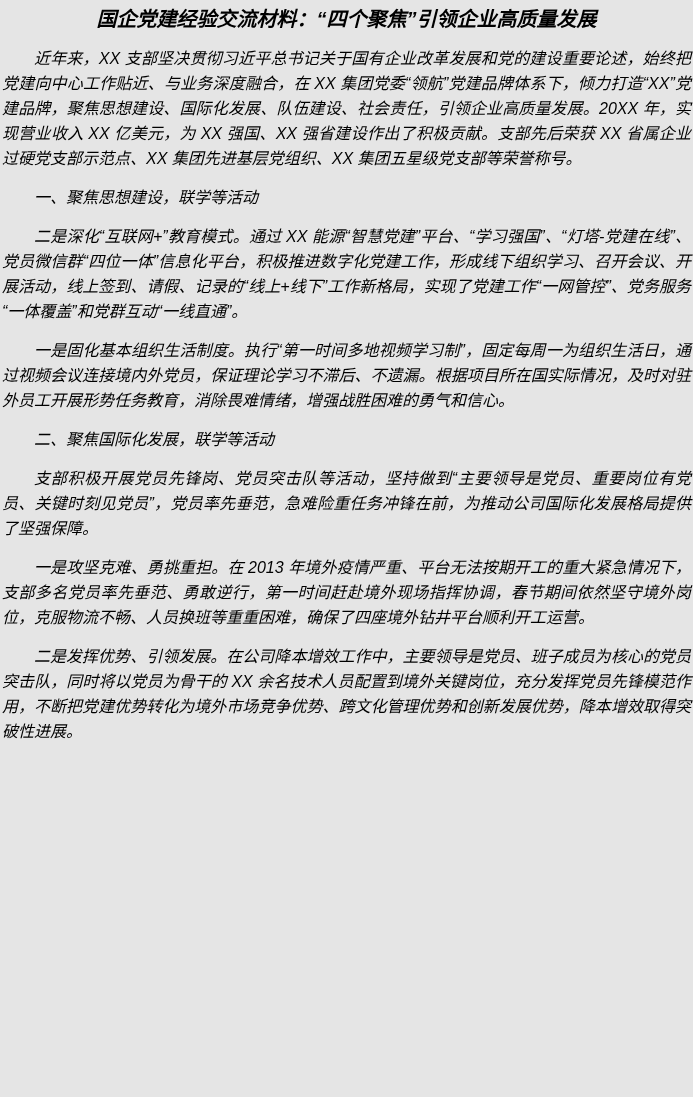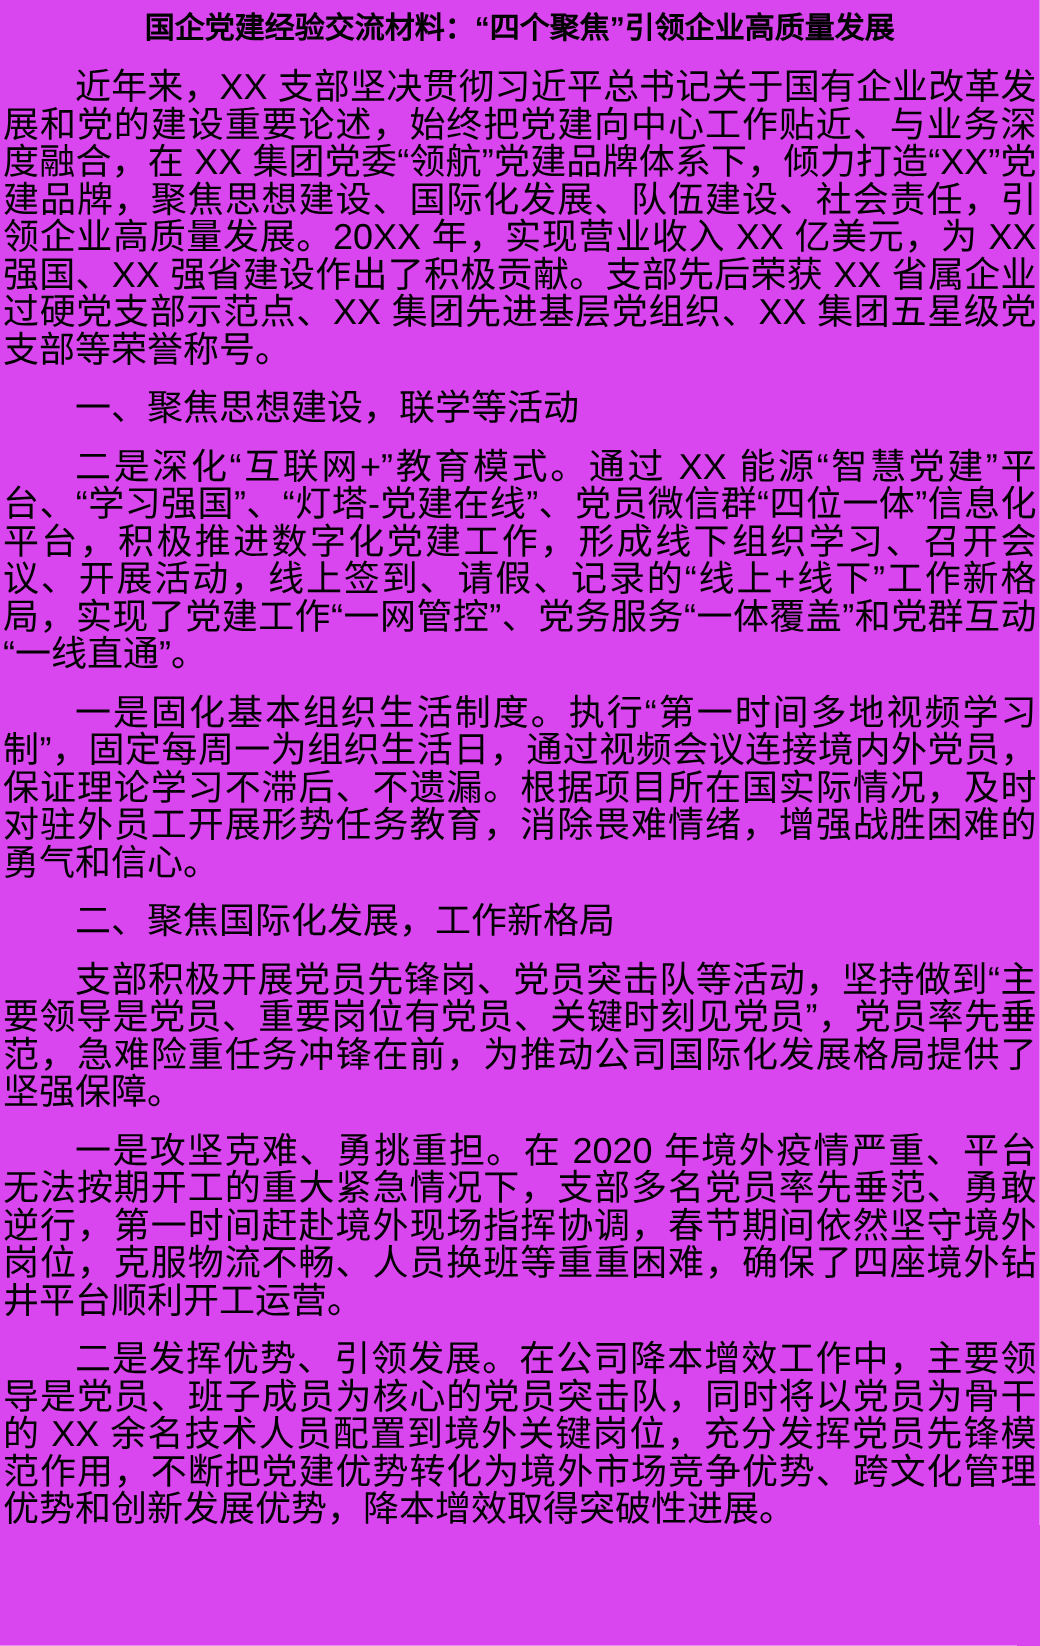--- a/index.html
+++ b/index.html
@@ -10,33 +10,34 @@
   body {
     width: 693px;
     color: #000000;
     font-family: "Liberation Sans", sans-serif;
   }
   .doc {
     box-sizing: border-box;
     width: 693px;
     min-height: 1097px;
     padding: 7px 2px 10px 2px;
-    background: #d946ef;
+    background: #e5e5e5;
+    font-style: italic;
   }
   .title {
     margin: 0;
     font-size: 20px;
     line-height: 25px;
     font-weight: bold;
     text-align: center;
     letter-spacing: 0;
   }
   .para, .heading {
     margin: 14px 0 0 0;
-    font-size: 24px;
+    font-size: 16px;
     line-height: 25px;
     font-weight: normal;
     text-align: justify;
     text-justify: inter-ideograph;
     text-indent: 2em;
     word-break: break-all;
   }
 </style>
 </head>
 <body>
@@ -47,20 +48,20 @@
   <p class="para">近年来，XX 支部坚决贯彻习近平总书记关于国有企业改革发展和党的建设重要论述，始终把党建向中心工作贴近、与业务深度融合，在 XX 集团党委“领航”党建品牌体系下，倾力打造“XX”党建品牌，聚焦思想建设、国际化发展、队伍建设、社会责任，引领企业高质量发展。20XX 年，实现营业收入 XX 亿美元，为 XX 强国、XX 强省建设作出了积极贡献。支部先后荣获 XX 省属企业过硬党支部示范点、XX 集团先进基层党组织、XX 集团五星级党支部等荣誉称号。</p>
 
   <h2 class="heading">一、聚焦思想建设，联学等活动</h2>
 
 
   <p class="para">二是深化“互联网+”教育模式。通过 XX 能源“智慧党建”平台、“学习强国”、“灯塔-党建在线”、党员微信群“四位一体”信息化平台，积极推进数字化党建工作，形成线下组织学习、召开会议、开展活动，线上签到、请假、记录的“线上+线下”工作新格局，实现了党建工作“一网管控”、党务服务“一体覆盖”和党群互动“一线直通”。</p>
 
   <p class="para">一是固化基本组织生活制度。执行“第一时间多地视频学习制”，固定每周一为组织生活日，通过视频会议连接境内外党员，保证理论学习不滞后、不遗漏。根据项目所在国实际情况，及时对驻外员工开展形势任务教育，消除畏难情绪，增强战胜困难的勇气和信心。</p>
 
 
-  <h2 class="heading">二、聚焦国际化发展，工作新格局</h2>
+  <h2 class="heading">二、聚焦国际化发展，联学等活动</h2>
 
   <p class="para">支部积极开展党员先锋岗、党员突击队等活动，坚持做到“主要领导是党员、重要岗位有党员、关键时刻见党员”，党员率先垂范，急难险重任务冲锋在前，为推动公司国际化发展格局提供了坚强保障。</p>
 
-  <p class="para">一是攻坚克难、勇挑重担。在 2020 年境外疫情严重、平台无法按期开工的重大紧急情况下，支部多名党员率先垂范、勇敢逆行，第一时间赶赴境外现场指挥协调，春节期间依然坚守境外岗位，克服物流不畅、人员换班等重重困难，确保了四座境外钻井平台顺利开工运营。</p>
+  <p class="para">一是攻坚克难、勇挑重担。在 2013 年境外疫情严重、平台无法按期开工的重大紧急情况下，支部多名党员率先垂范、勇敢逆行，第一时间赶赴境外现场指挥协调，春节期间依然坚守境外岗位，克服物流不畅、人员换班等重重困难，确保了四座境外钻井平台顺利开工运营。</p>
 
   <p class="para">二是发挥优势、引领发展。在公司降本增效工作中，主要领导是党员、班子成员为核心的党员突击队，同时将以党员为骨干的 XX 余名技术人员配置到境外关键岗位，充分发挥党员先锋模范作用，不断把党建优势转化为境外市场竞争优势、跨文化管理优势和创新发展优势，降本增效取得突破性进展。</p>
 </div>
 
 </body></html>

